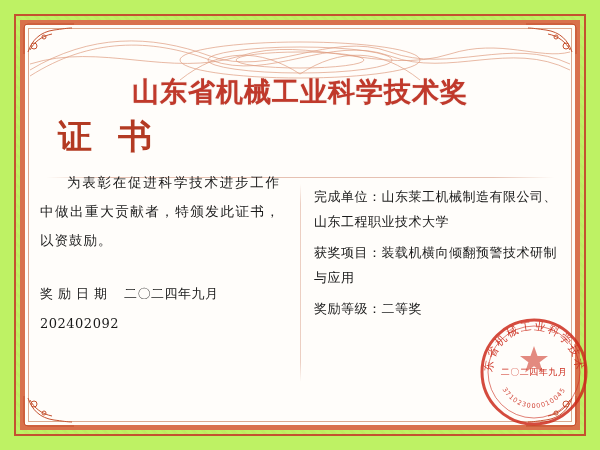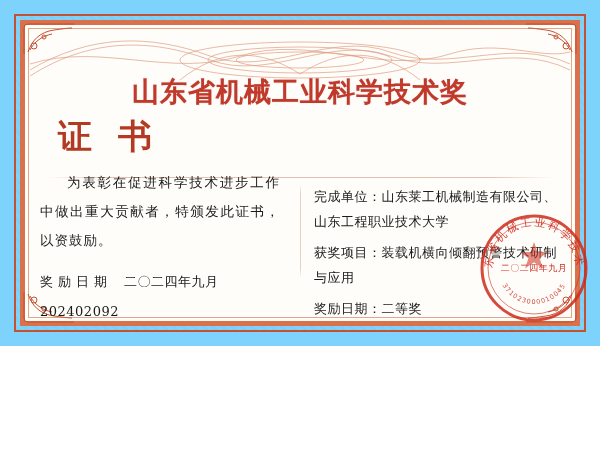--- a/index.html
+++ b/index.html
@@ -8,22 +8,22 @@
     width: 600px;
     height: 450px;
     overflow: hidden;
     background: #ffffff;
     font-family: "DejaVu Sans", sans-serif;
   }
 
   #certificate {
     position: relative;
     width: 600px;
-    height: 346px;
-    background: #7dd3fc;
+    height: 450px;
+    background: #bef264;
     box-sizing: border-box;
   }
 
   
   .frame-outer {
     position: absolute;
     left: 14px;
     top: 14px;
     right: 14px;
     bottom: 14px;
@@ -149,21 +149,21 @@
   .citation {
     font-size: 13.5px;
     line-height: 29px;
     letter-spacing: 1px;
     text-align: justify;
     text-indent: 27px;
     padding-right: 10px;
   }
 
   .award-meta {
-    margin-top: 12px;
+    margin-top: 24px;
     font-size: 13px;
     line-height: 30px;
     letter-spacing: 0.5px;
   }
   .meta-row { display: flex; align-items: baseline; }
   .meta-label {
     width: 84px;
     letter-spacing: 5px;
     flex: none;
   }
@@ -303,21 +303,21 @@
     </div>
 
     <div class="col-right">
       <div class="r-row">
         <span class="r-label r-inline">完成单位：</span><span class="r-value r-inline">山东莱工机械制造有限公司、山东工程职业技术大学</span>
       </div>
       <div class="r-row">
         <span class="r-label r-inline">获奖项目：</span><span class="r-value r-inline">装载机横向倾翻预警技术研制与应用</span>
       </div>
       <div class="r-row">
-        <span class="r-label r-inline">奖励日期：</span><span class="r-value r-inline">二等奖</span>
+        <span class="r-label r-inline">奖励等级：</span><span class="r-value r-inline">二等奖</span>
       </div>
     </div>
 
   </div>
 
   <div class="seal">
     <svg viewBox="0 0 112 112">
       <defs>
         <path id="sealArcTop" d="M 14,56 A 42,42 0 0 1 98,56"></path>
         <path id="sealArcBottom" d="M 20,56 A 36,36 0 0 0 92,56"></path>

